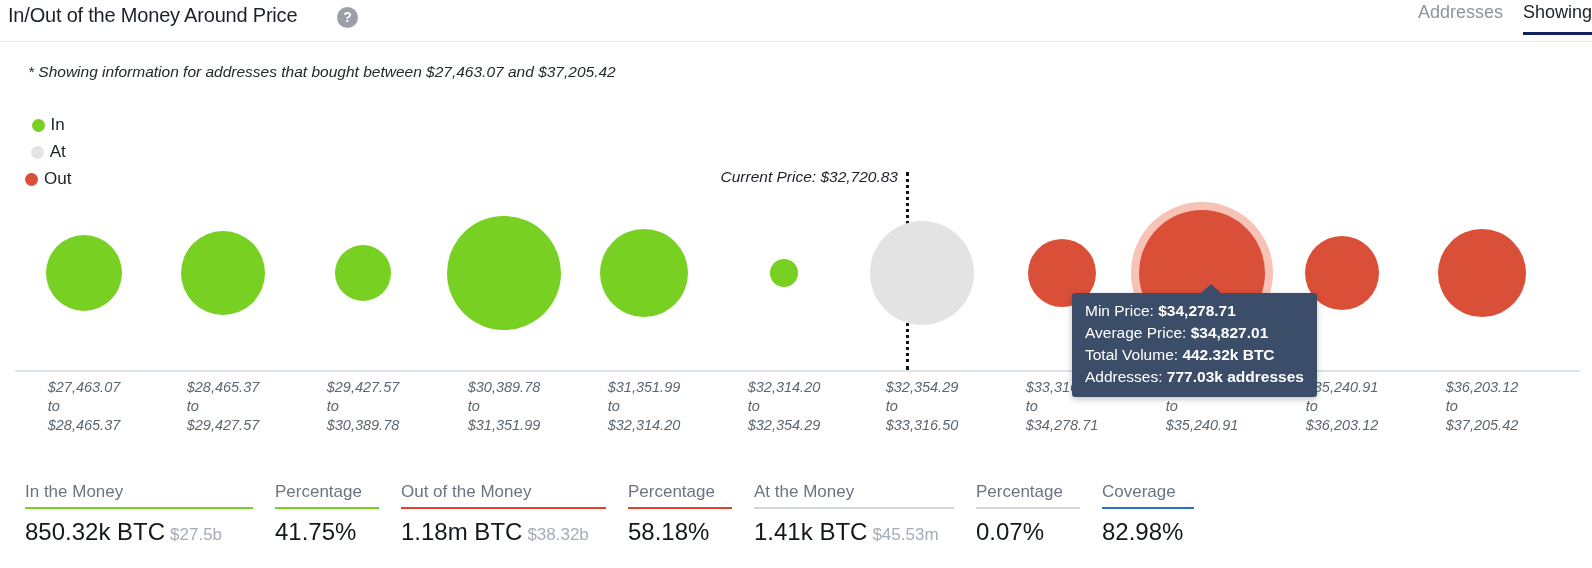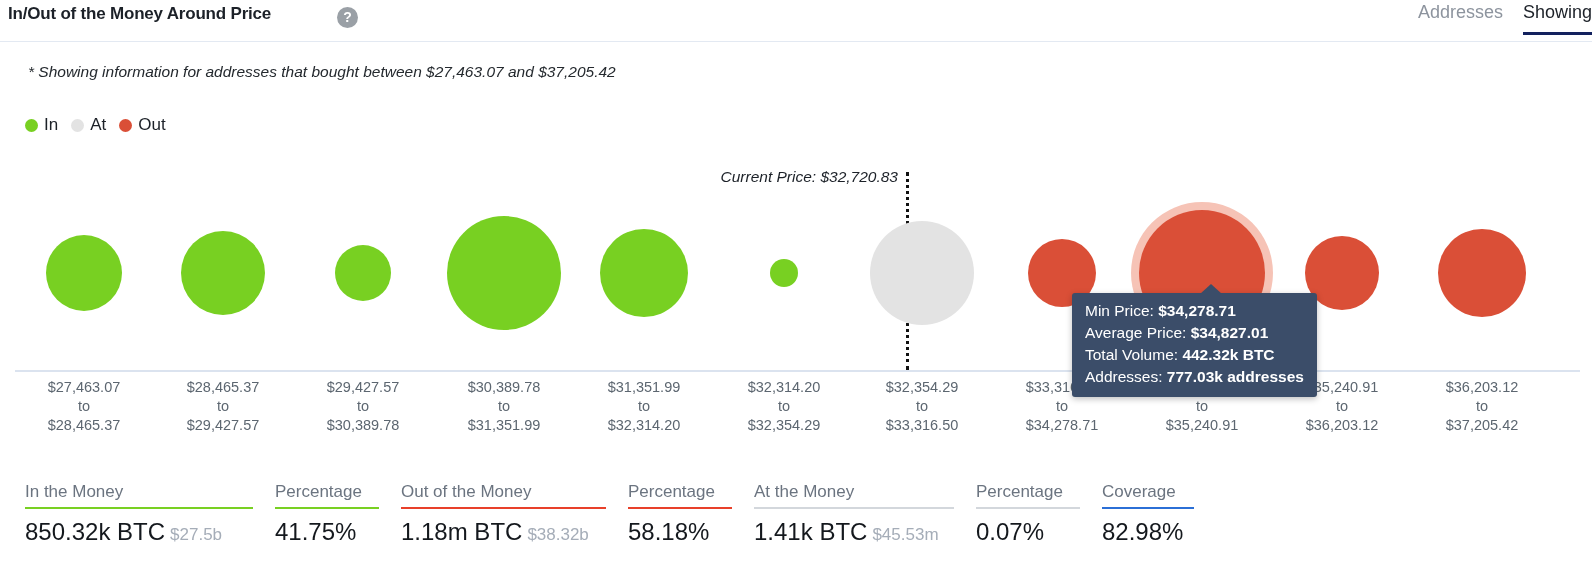--- a/index.html
+++ b/index.html
@@ -13,21 +13,21 @@
   }
 
   
   .header{
     position:absolute;left:0;top:0;width:1592px;height:42px;
     border-bottom:1px solid #e3e9f2;
     box-sizing:border-box;
   }
   .title{
     position:absolute;left:8px;top:4px;
-    font-size:17px;font-weight:700;color:#1c2128;
+    font-size:20px;font-weight:400;color:#1c2128;
     letter-spacing:-0.2px;white-space:nowrap;
   }
   .help-icon{
     position:absolute;left:337px;top:7px;
     width:21px;height:21px;border-radius:50%;
     background:#9aa0a6;color:#ffffff;
     font-size:14px;font-weight:700;line-height:21px;text-align:center;
     cursor:pointer;
   }
   .tabs{
@@ -42,21 +42,21 @@
 
   
   .note{
     position:absolute;left:28px;top:63px;
     font-size:15.5px;font-style:italic;color:#24292e;white-space:nowrap;
   }
 
   
   .legend{
     position:absolute;left:25px;top:115px;
-    display:flex;align-items:center;gap:7px;
+    display:flex;align-items:center;gap:7px;flex-direction:column;
   }
   .lg-item{display:flex;align-items:center;gap:6px;margin-right:6px;}
   .lg-dot{width:13px;height:13px;border-radius:50%;display:inline-block;}
   .lg-label{font-size:17px;color:#1c2128;}
 
   
   .chart{
     position:absolute;left:0;top:150px;width:1592px;height:220px;
   }
   .bubble{
@@ -84,22 +84,23 @@
     position:absolute;left:15px;top:370px;width:1565px;height:2px;
     background:#dbe3ef;
   }
 
   
   .axis{
     position:absolute;left:0;top:378px;width:1592px;height:62px;
   }
   .axis-tick{
     position:absolute;transform:translateX(-50%);
-    text-align:center;font-size:14.5px;color:#5c6670;line-height:19px;
+    text-align:left;font-size:14.5px;color:#5c6670;line-height:19px;
     white-space:nowrap;
+    font-style:italic;
   }
 
   
   .stats{
     position:absolute;left:25px;top:482px;
     display:flex;align-items:flex-start;
   }
   .stat{margin-right:22px;}
   .stat-label{
     font-size:17px;color:#6b7480;padding-bottom:5px;white-space:nowrap;

